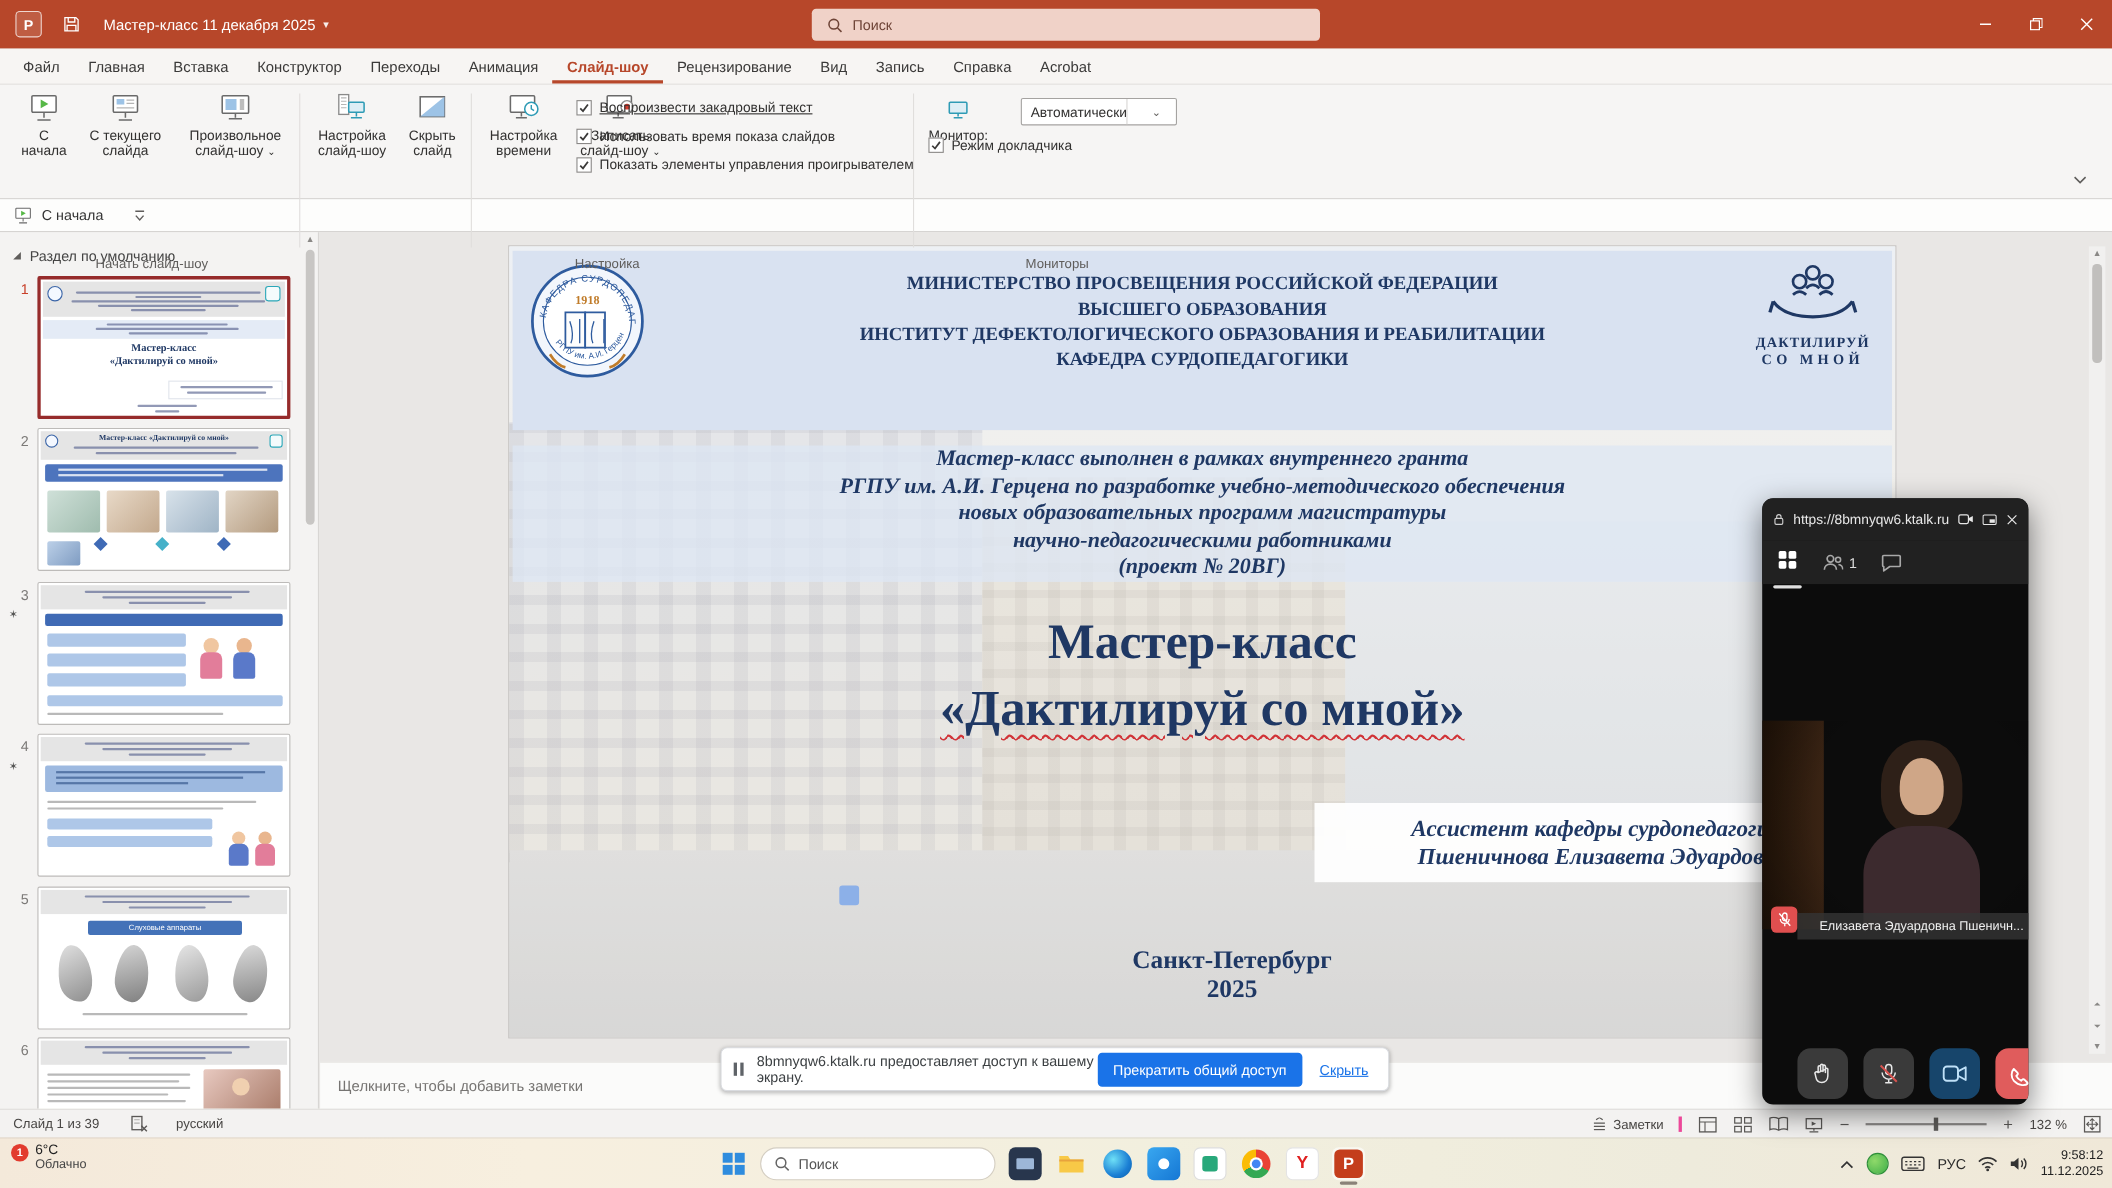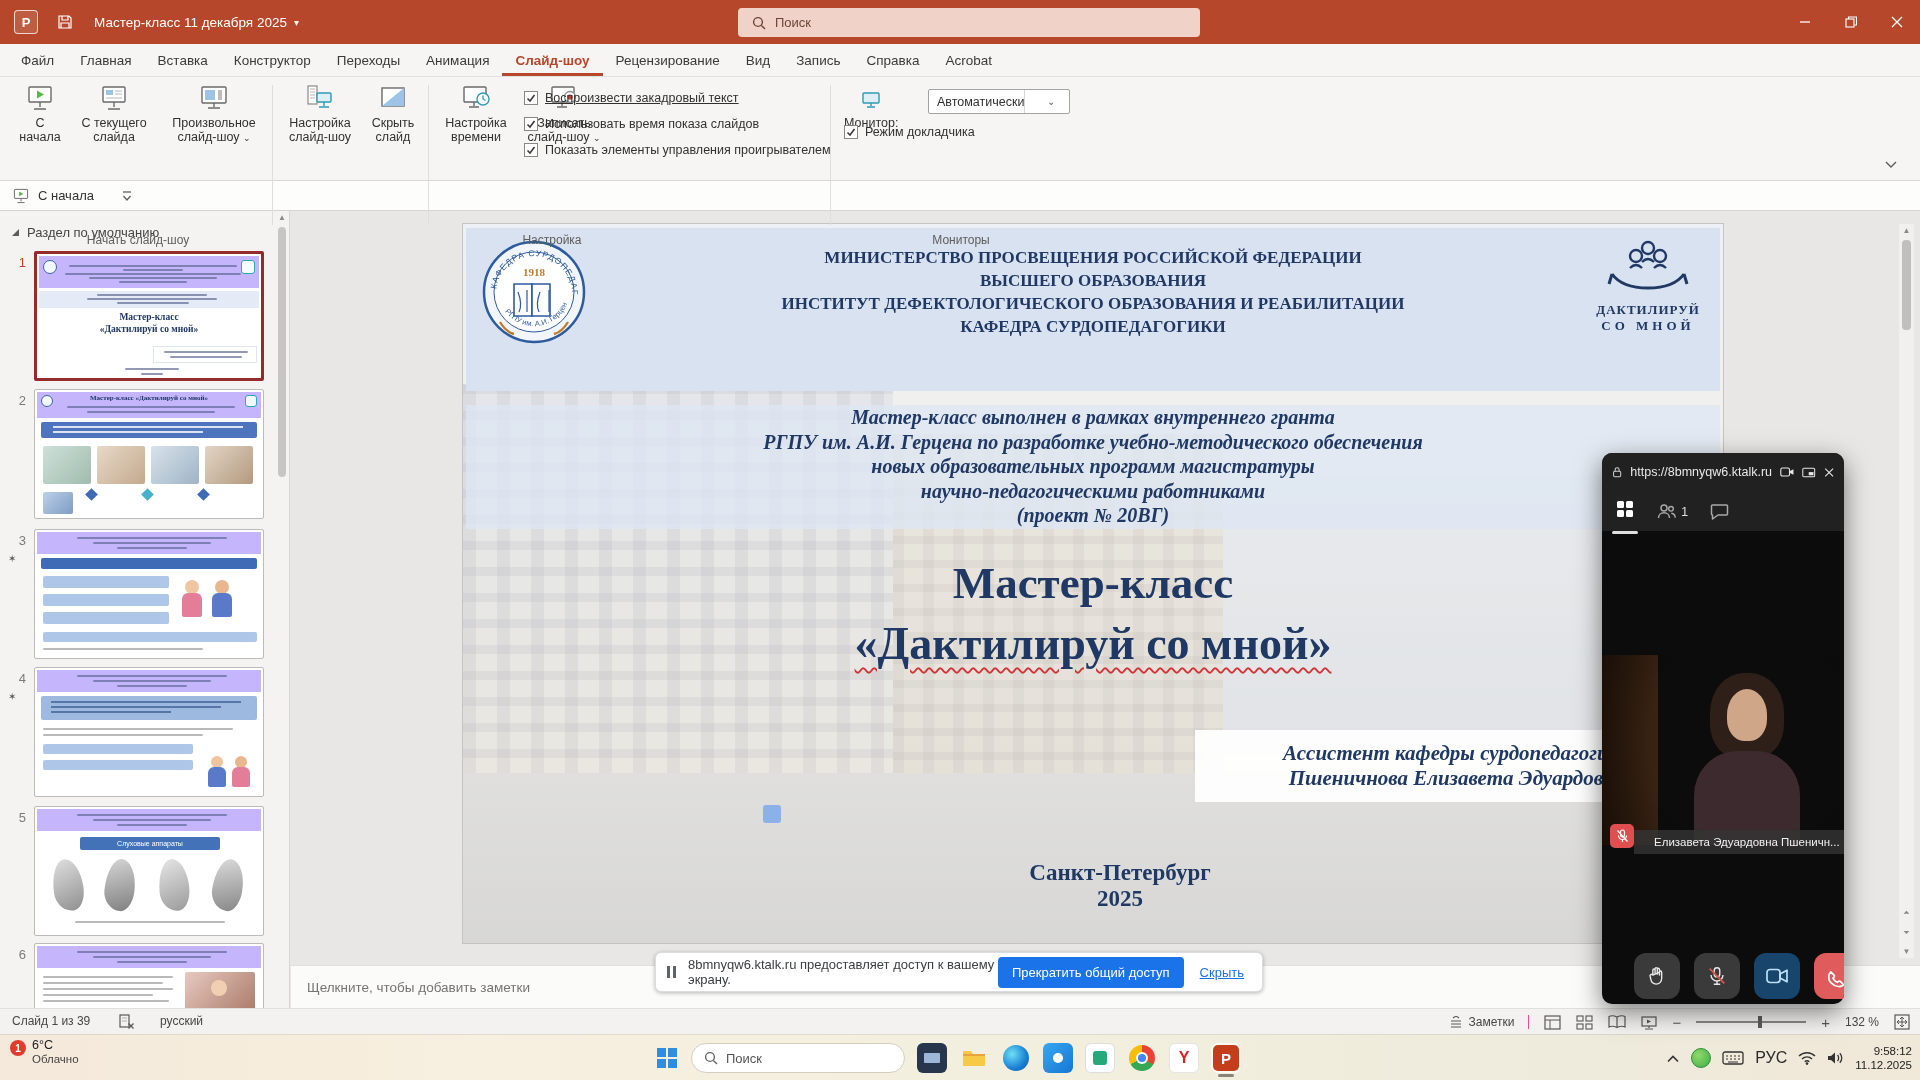--- a/index.html
+++ b/index.html
@@ -50,21 +50,21 @@
     border-right:1px solid #d8d6d4;overflow:hidden;}
   .sect{position:absolute;left:12px;top:14px;font-size:13px;color:#444;display:flex;gap:8px;align-items:center;}
   .secttri{width:0;height:0;border-left:7px solid transparent;border-bottom:7px solid #5f5d5b;transform:rotate(0deg);}
   .trow{position:absolute;left:0;width:290px;}
   .tnum{position:absolute;left:4px;top:4px;width:22px;text-align:right;font-size:13px;color:#7c7a78;}
   .tnum.sel{color:#c8402a;}
   .tstar{position:absolute;left:8px;top:24px;font-size:10px;color:#555;}
   .thumb{position:absolute;left:34px;top:0;width:230px;height:130px;background:#fff;
     border:1px solid #bdbbb9;border-radius:2px;overflow:hidden;}
   .thumb.sel{border:3px solid #962b2b;}
-  .th-head{position:absolute;top:2px;left:2px;right:2px;background:#c4b5fd;}
+  .th-head{position:absolute;top:2px;left:2px;right:2px;background:#e5e5e5;}
   .ml{position:absolute;height:2px;background:#57638f;opacity:.65;border-radius:1px;}
   .mlg{position:absolute;height:2px;background:#8b8b8b;opacity:.6;border-radius:1px;}
   .panelsb{position:absolute;right:3px;width:8px;background:#c8c6c4;border-radius:4px;}
   
   #slide{position:absolute;left:463px;top:224px;width:1260px;height:719px;background:#fff;
     box-shadow:0 0 0 1px #c6c4c2;overflow:hidden;}
   .serif{font-family:"Liberation Serif",serif;color:#1f3864;}
   #photo{position:absolute;inset:0;}
   #hdrblock{position:absolute;left:3px;right:3px;top:4px;height:163px;background:#d9e2f1;}
   .hline{font-size:17px;line-height:23px;font-weight:bold;text-align:center;}
@@ -562,21 +562,21 @@
 <div id="statusbar">
   <span style="position:absolute;left:12px;top:5px;">Слайд 1 из 39</span>
   <svg style="position:absolute;left:118px;top:4px;" width="17" height="17" viewBox="0 0 17 17">
       <rect x="2" y="2" width="9" height="12" fill="none" stroke="#5a5856" stroke-width="1.2"></rect>
       <path d="M4 5h5M4 8h5" stroke="#b0aeac" stroke-width="1"></path>
       <path d="M10.5 10.5 15.5 15.5M15.5 10.5 10.5 15.5" stroke="#5a5856" stroke-width="1.3"></path>
     </svg>
   <span style="position:absolute;left:160px;top:5px;">русский</span>
 
   <div style="position:absolute;right:10px;top:0;height:26px;display:flex;align-items:center;gap:15px;">
-    <span style="display:flex;align-items:center;gap:6px;border-right:1px solid #ec4899;padding-right:14px;">
+    <span style="display:flex;align-items:center;gap:6px;border-right:3px solid #ec4899;padding-right:14px;">
       <svg width="14" height="12" viewBox="0 0 14 12">
           <path d="M4 2 7 0l3 2" fill="none" stroke="#5a5856" stroke-width="1.1"></path>
           <path d="M2 5h10M2 8h10M2 11h10" stroke="#5a5856" stroke-width="1.2"></path>
         </svg>
       <span>Заметки</span>
     </span>
     <svg width="17" height="15" viewBox="0 0 17 15">
         <rect x="1" y="1" width="15" height="13" fill="none" stroke="#5a5856" stroke-width="1.2"></rect>
         <path d="M1 5h15M6 5v9" stroke="#5a5856" stroke-width="1"></path>
       </svg>
@@ -676,21 +676,21 @@
 
   <div class="tray">
     <svg width="14" height="9" viewBox="0 0 14 9">
         <path d="M2 7.5 7 2.5l5 5" fill="none" stroke="#333" stroke-width="1.6"></path>
       </svg>
     <div style="width:20px;height:20px;border-radius:50%;background:radial-gradient(circle at 35% 35%,#8fd96a,#3fae49);border:1px solid #2e8f3a;"></div>
     <svg width="22" height="16" viewBox="0 0 22 16">
         <rect x="1" y="2" width="20" height="12" rx="2" fill="none" stroke="#333" stroke-width="1.3"></rect>
         <path d="M4 6h2M8 6h2M12 6h2M16 6h2M4 9h2M8 9h2M12 9h2M16 9h2M6 12h10" stroke="#333" stroke-width="1.2"></path>
       </svg>
-    <span style="font-size:16px;text-align:right;">РУС</span>
+    <span style="font-size:13px;text-align:right;">РУС</span>
     <svg width="18" height="14" viewBox="0 0 18 14">
         <path d="M1 5 C5.5 0.5 12.5 0.5 17 5 M4 8 C7 5.2 11 5.2 14 8 M6.7 10.7 C8 9.6 10 9.6 11.3 10.7" fill="none" stroke="#333" stroke-width="1.5"></path>
         <circle cx="9" cy="12.6" r="1.3" fill="#333"></circle>
       </svg>
     <svg width="17" height="14" viewBox="0 0 17 14">
         <path d="M1 5h3l4-3.5v11L4 9H1z" fill="#333"></path>
         <path d="M10.5 4 C12 5.5 12 8.5 10.5 10 M12.8 2.2 C15.4 4.8 15.4 9.2 12.8 11.8" fill="none" stroke="#333" stroke-width="1.3"></path>
       </svg>
     <div style="text-align:right;font-size:11.5px;line-height:14px;color:#222;">
       <div>9:58:12</div>

